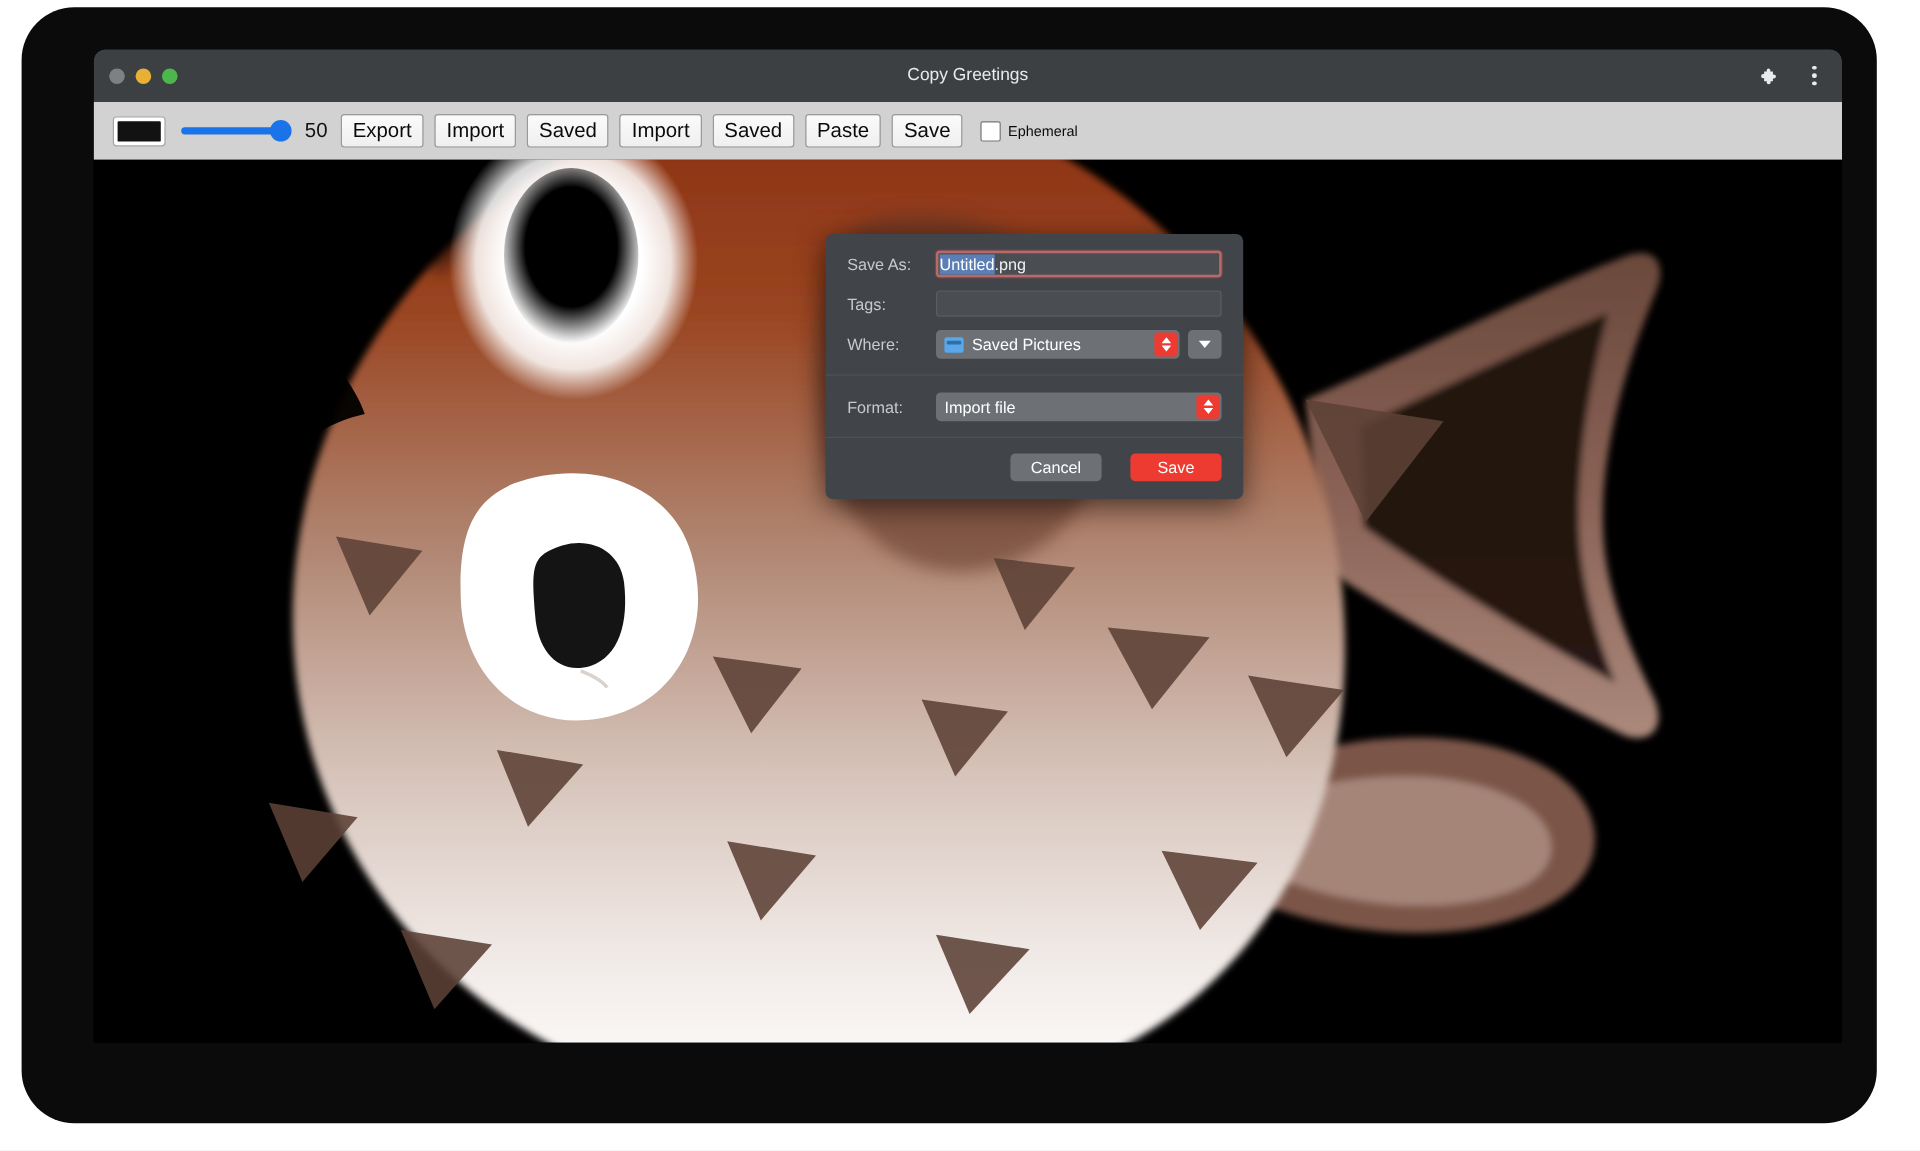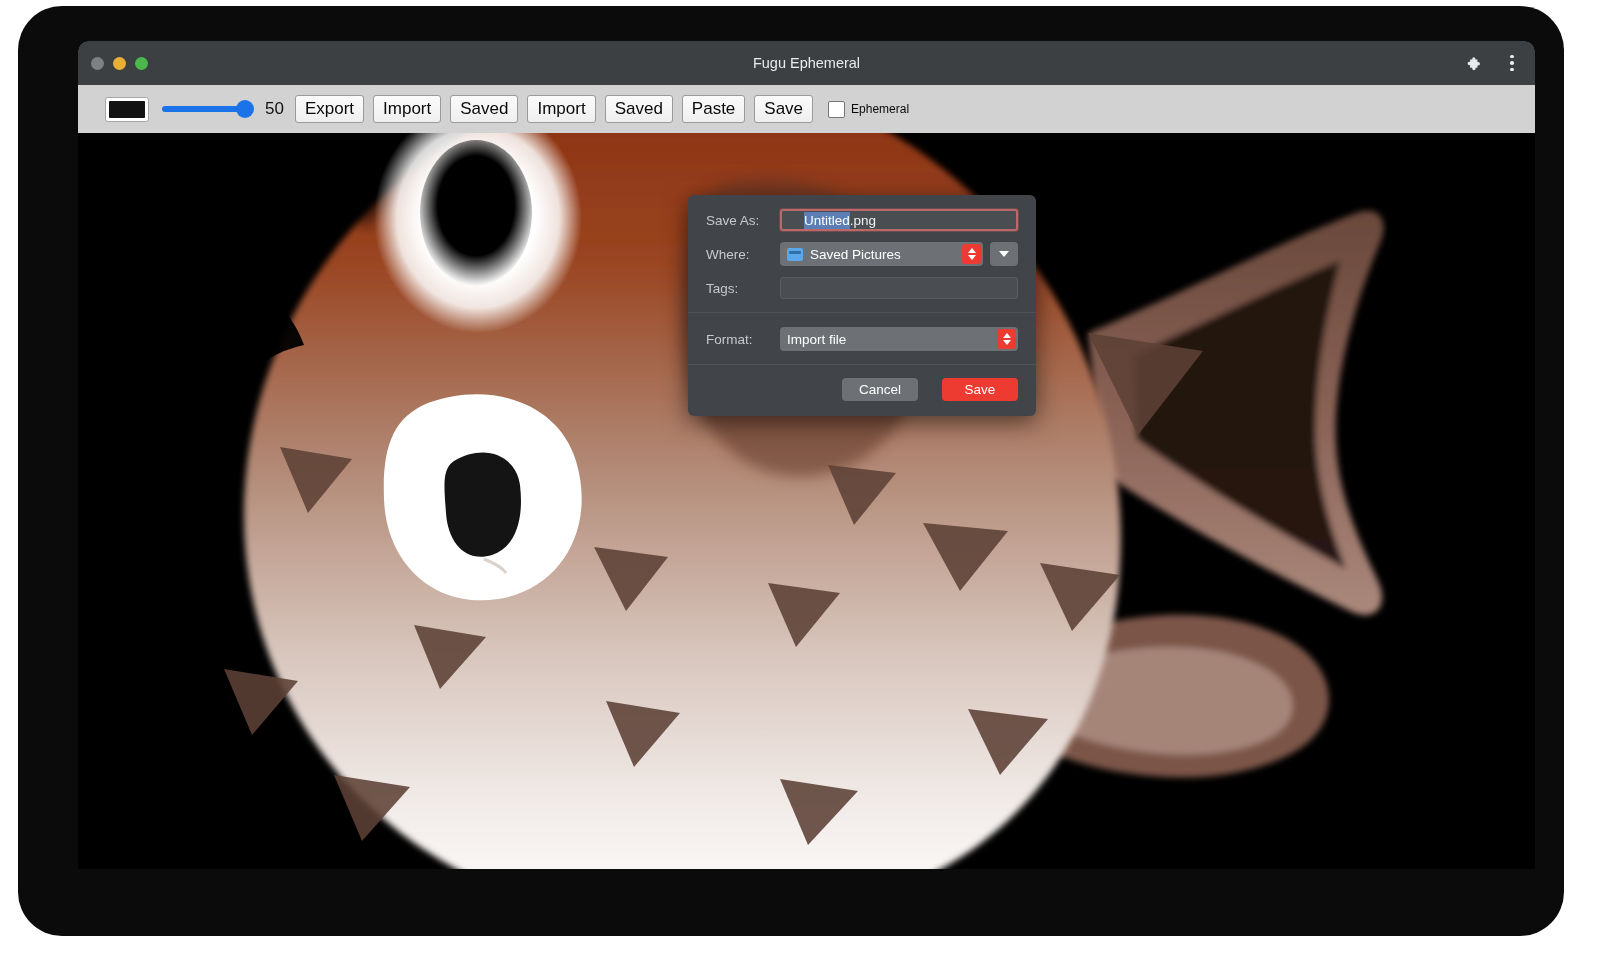--- a/index.html
+++ b/index.html
@@ -97,21 +97,21 @@
   }
 
   
   #toolbar {
     position: relative;
     height: 48px;
     background: #d2d2d2;
     display: flex;
     align-items: center;
     gap: 9px;
-    padding-left: 27px;
+    padding-left: 16px;
     box-sizing: border-box;
     z-index: 2;
   }
 
   .color-swatch {
     width: 44px;
     height: 25px;
     background: #ffffff;
     border: 1px solid #a6a6a6;
     border-radius: 3px;
@@ -242,21 +242,21 @@
 
   .text-field {
     flex: 1;
     height: 22px;
     background: #4a4e52;
     border: 1px solid #5a5e62;
     border-radius: 3px;
     box-sizing: border-box;
     display: flex;
     align-items: center;
-    padding: 0 22px;
+    padding: 0 1px;
     color: #f0f0f0;
     font-size: 13.5px;
     overflow: hidden;
     white-space: nowrap;
   }
   .text-field.focused {
     border: 2px solid #b86a6a;
     box-shadow: 0 0 0 1px rgba(200,90,90,0.35);
   }
   .sel {
@@ -366,21 +366,21 @@
 
   <div id="window">
 
     <div id="titlebar">
       <div class="traffic-lights">
         <div class="tl gray"></div>
         <div class="tl yellow"></div>
         <div class="tl green"></div>
       </div>
 
-      <div id="win-title">Fugu Ephemeral</div>
+      <div id="win-title">Copy Greetings</div>
 
       <div class="titlebar-right">
         <div class="tb-icon">
           <svg width="17" height="17" viewBox="0 0 24 24" fill="#e8eaed">
             <path d="M14 3a2.4 2.4 0 0 0-2.4 2.4c0 .4.1.8.3 1.1H8.6v3.3c-.3-.2-.7-.3-1.1-.3A2.4 2.4 0 0 0 5.1 12a2.4 2.4 0 0 0 2.4 2.4c.4 0 .8-.1 1.1-.3V18h3.3c-.2.3-.3.7-.3 1.1a2.4 2.4 0 0 0 4.8 0c0-.4-.1-.8-.3-1.1H19v-3.6c.3.2.7.3 1.1.3a2.4 2.4 0 0 0 0-4.8c-.4 0-.8.1-1.1.3V6.5h-3.3c.2-.3.3-.7.3-1.1A2.4 2.4 0 0 0 14 3z"></path>
           </svg>
         </div>
         <div class="tb-icon">
           <span class="dots">
               <i></i>
@@ -522,39 +522,39 @@
 
           <div class="dlg-row">
             <div class="dlg-label">Save As:</div>
             <div class="text-field focused">
               <span class="sel">Untitled</span>
                 <span>.png</span>
             </div>
           </div>
 
           <div class="dlg-row">
+            <div class="dlg-label">Tags:</div>
+            <div class="text-field"></div>
+          </div>
+
+          <div class="dlg-row">
             <div class="dlg-label">Where:</div>
             <div class="popup">
               <span class="folder-ico"></span>
               <span>Saved Pictures</span>
               <span class="stepper">
                 <span class="up"></span>
                 <span class="down"></span>
               </span>
             </div>
             <div class="chevron-btn">
               <span class="chev"></span>
             </div>
           </div>
 
-          <div class="dlg-row">
-            <div class="dlg-label">Tags:</div>
-            <div class="text-field"></div>
-          </div>
-
         </div>
 
         <div class="dlg-sep"></div>
 
         <div class="dlg-section">
           <div class="dlg-row">
             <div class="dlg-label">Format:</div>
             <div class="popup">
               <span>Import file</span>
               <span class="stepper">

